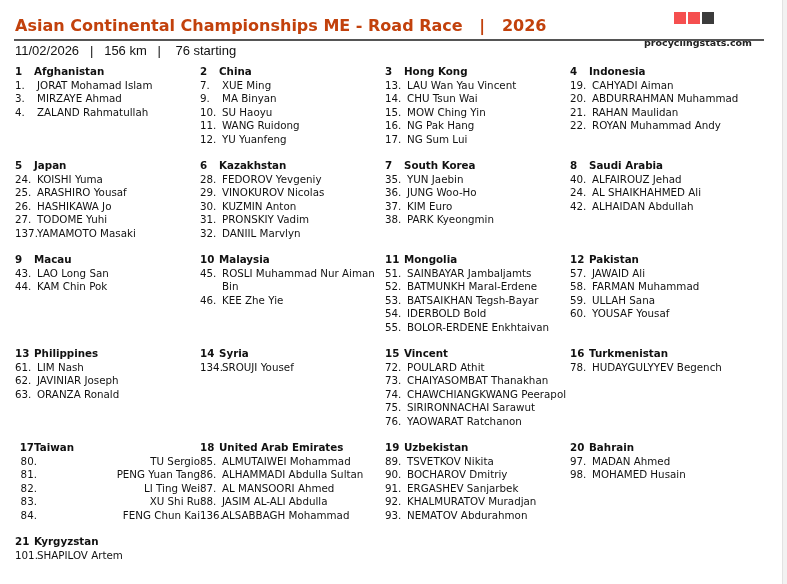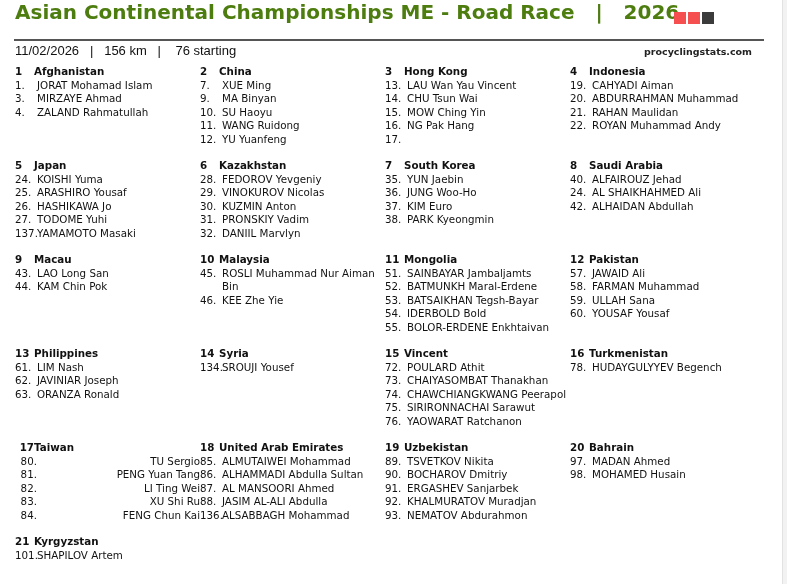--- a/index.html
+++ b/index.html
@@ -1,21 +1,21 @@
 <!DOCTYPE html>
 <html><head>
 <meta charset="utf-8">
 <style>
   html, body { margin:0; padding:0; background:#fff; }
   body { width:787px; height:584px; position:relative; overflow:hidden; font-family:"DejaVu Sans", sans-serif; color:#111; }
   .right-edge { position:absolute; top:0; right:0; width:4px; height:584px; background:#f2f2f2; border-left:1px solid #e2e2e2; }
-  .title { position:absolute; left:15px; top:0; font-size:20px; font-weight:bold; white-space:pre; color:#4d7c0f; }
+  .title { position:absolute; left:15px; top:16px; font-size:16px; font-weight:bold; white-space:pre; color:#c2410c; }
   .logo { position:absolute; left:644px; top:9px; width:100px; text-align:center; }
   .logo .sq { display:inline-block; width:12px; height:12px; margin:0 1px; }
-  .logo .name { font-size:9.5px; font-weight:bold; color:#222; margin-top:18px; }
+  .logo .name { font-size:9.5px; font-weight:bold; color:#222; margin-top:9px; }
   .rule { position:absolute; left:14px; top:39px; width:750px; height:2px; background:#555; }
   .meta { position:absolute; left:15px; top:43px; font-family:"Liberation Sans", sans-serif; font-size:13px; color:#111; white-space:pre; }
   .team { position:absolute; width:185px; font-size:10.3px; line-height:13.5px; }
   .team-head { font-weight:bold; display:flex; }
   .team-head .tnum { width:19px; }
   .rider { display:flex; }
   .rider .bib { width:22px; flex:none; }
   .rider .rname { flex:1; }
 </style>
 </head>
@@ -95,20 +95,21 @@
       <div class="rider">
         <span class="bib">15.</span>
         <span class="rname">MOW Ching Yin</span>
       </div>
       <div class="rider">
         <span class="bib">16.</span>
         <span class="rname">NG Pak Hang</span>
       </div>
       <div class="rider">
         <span class="bib">17.</span>
+        <span class="rname">NG Sum Lui</span>
       </div>
     </div>
     <div class="team" style="left: 570px; top: 65px;">
       <div class="team-head">
         <span class="tnum">4</span>
         <span>Indonesia</span>
       </div>
       <div class="rider">
         <span class="bib">19.</span>
         <span class="rname">CAHYADI Aiman</span>

